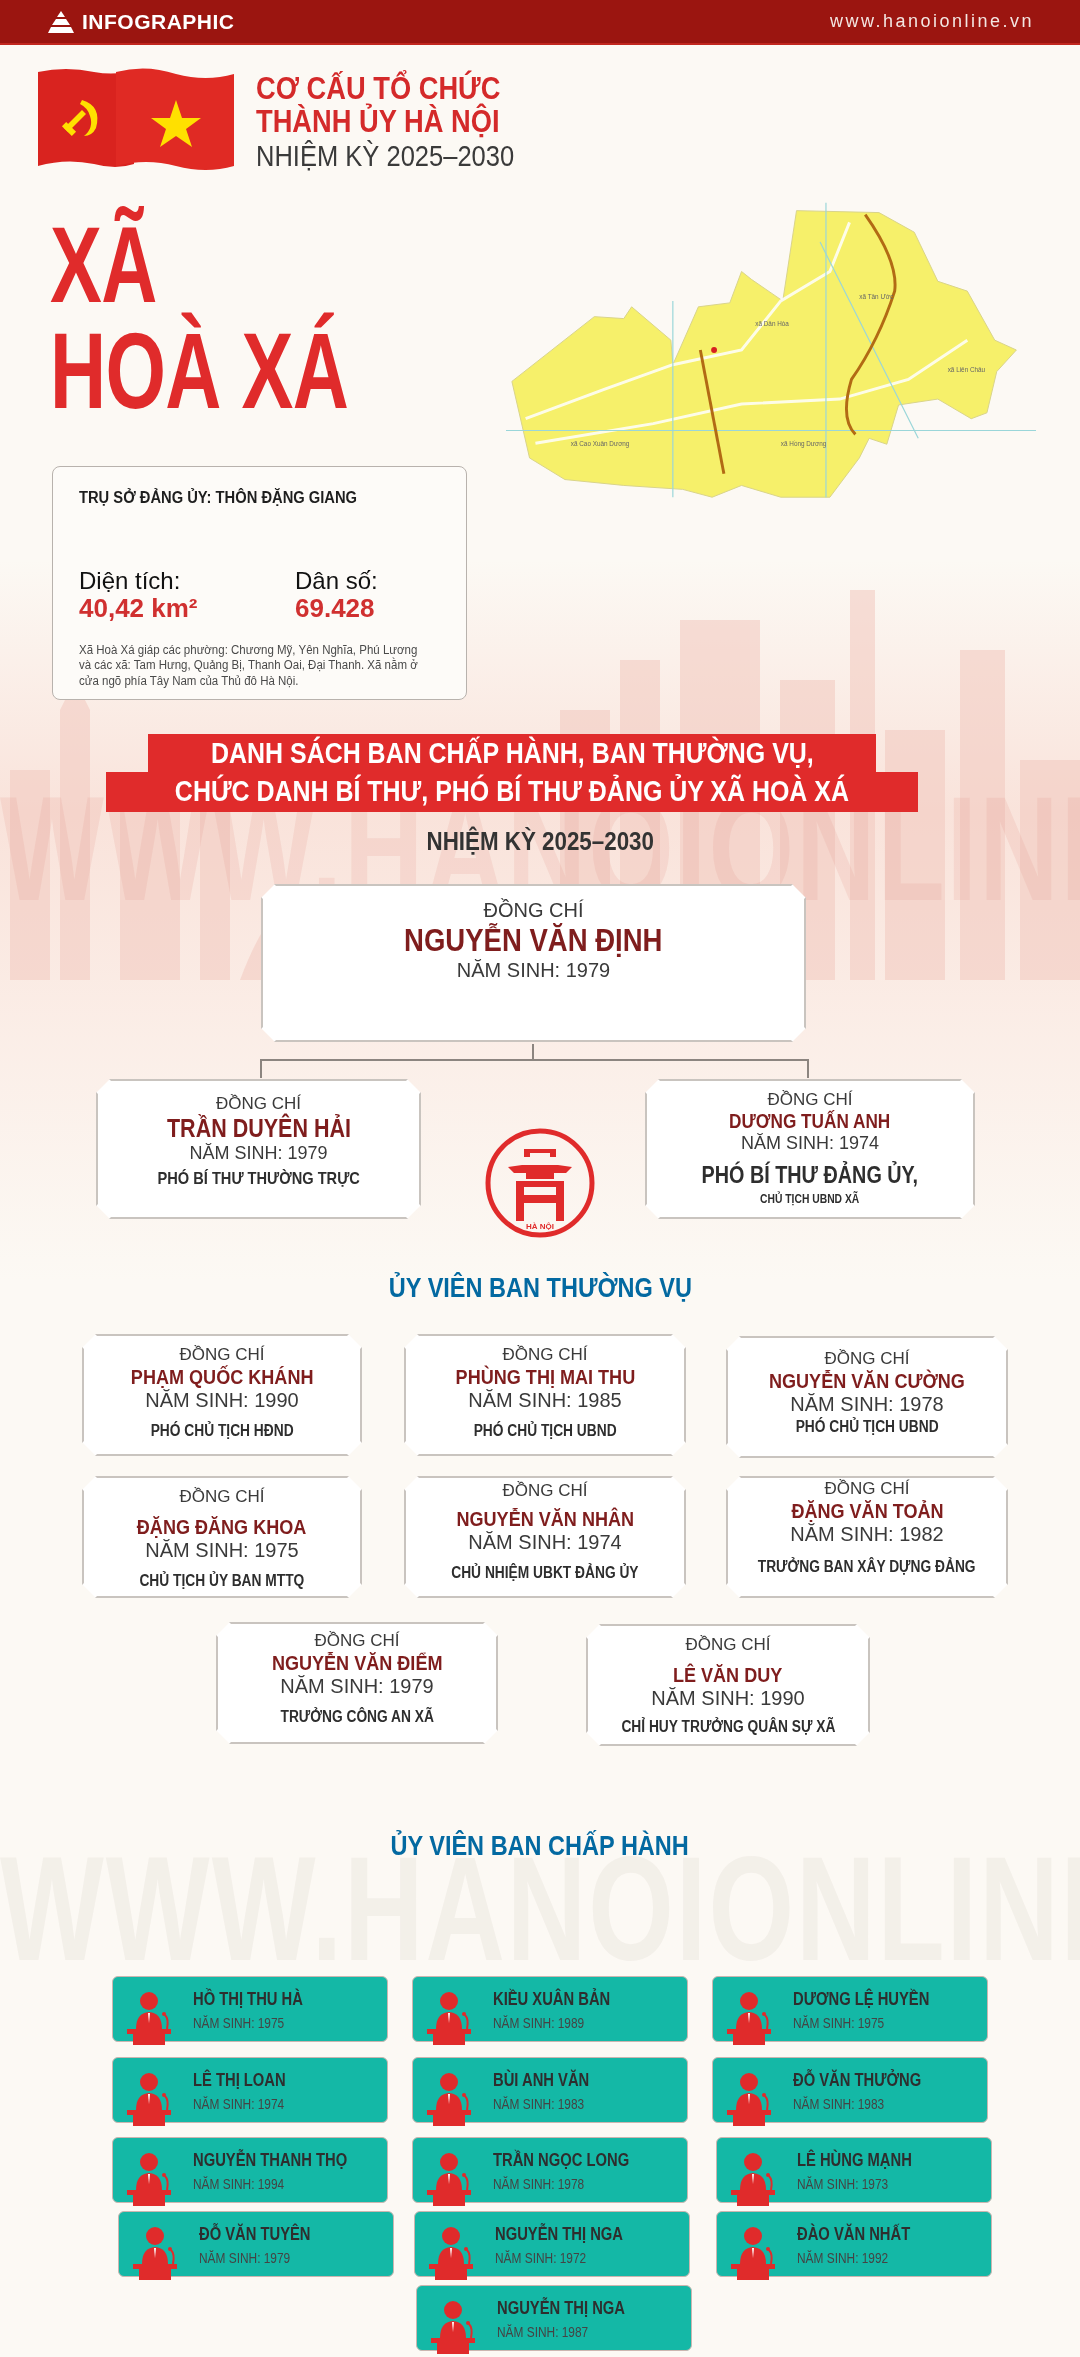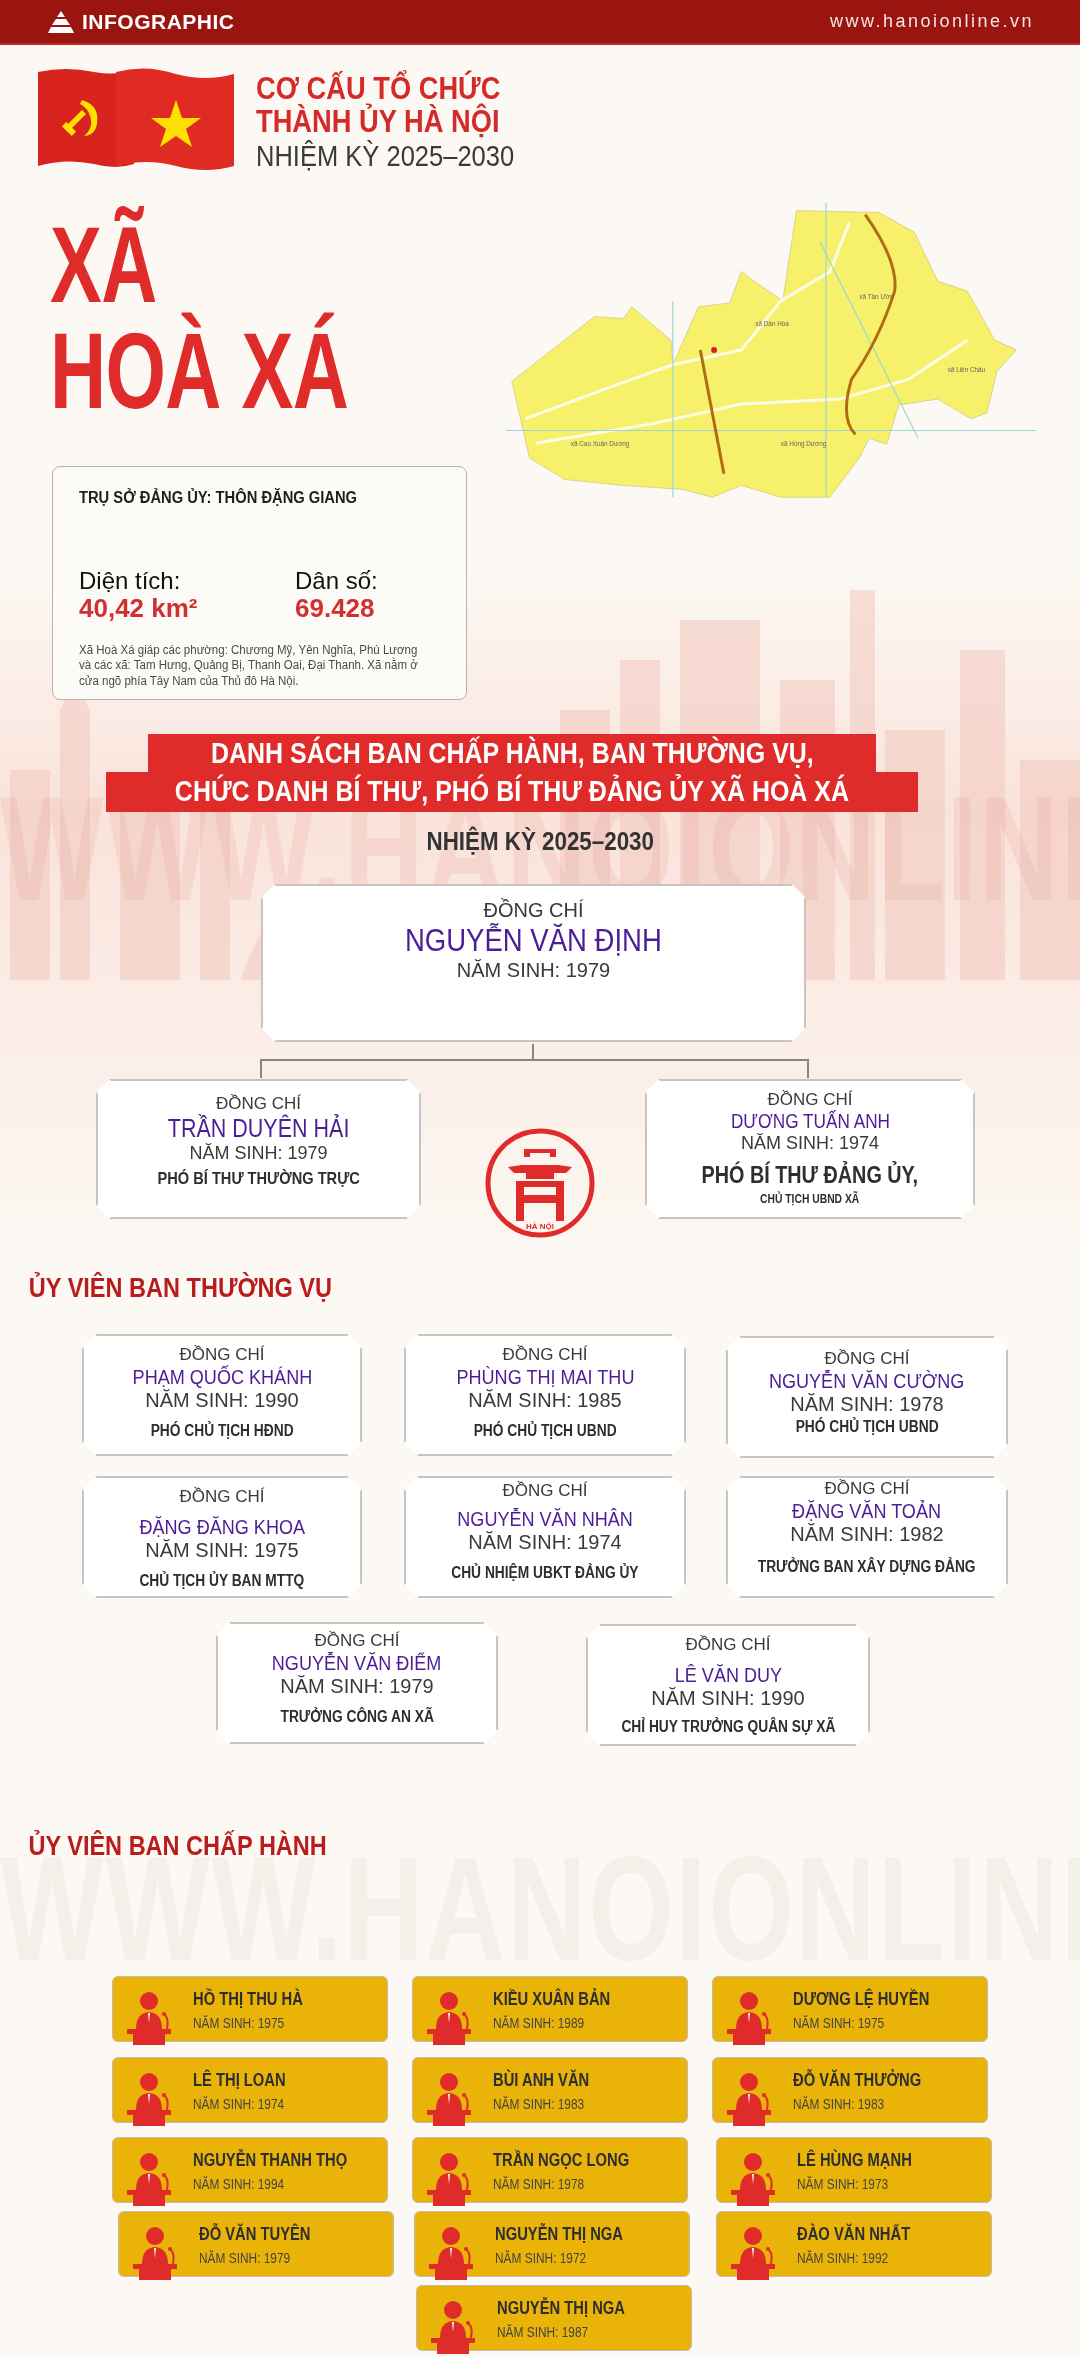--- a/index.html
+++ b/index.html
@@ -65,38 +65,38 @@
 
   
   .ticket {
     position: absolute; background: #fff; border: 1.5px solid #c9c4bf; text-align: center;
     clip-path: polygon(14px 0, calc(100% - 14px) 0, 100% 14px, 100% calc(100% - 14px), calc(100% - 14px) 100%, 14px 100%, 0 calc(100% - 14px), 0 14px);
     box-shadow: 0 1px 2px rgba(0,0,0,.08);
   }
   .ticket::before { content: ""; position: absolute; inset: 0; border: 1.5px solid #c9c4bf; pointer-events: none;
     clip-path: inherit; }
   .t-label { color: #3a3a3a; font-size: 17px; display: block; }
-  .t-name { color: #4c1d95; font-weight: normal; font-size: 21px; display: block; line-height: 1.15; }
+  .t-name { color: #7f1d1d; font-weight: bold; font-size: 21px; display: block; line-height: 1.15; }
   .t-year { color: #3a3a3a; font-size: 20px; display: block; }
   .t-role { color: #2e2e2e; font-weight: bold; font-size: 16px; display: block; line-height: 1.35; }
   .cond { display: inline-block; transform: scaleX(.86); }
 
   .chief .t-label { font-size: 20px; }
   .chief .t-name { font-size: 32px; }
   .chief .t-year { font-size: 20px; }
   .chief .t-role { font-size: 20px; }
 
   .connector { position: absolute; background: #8c8580; }
 
-  .section-title { position: absolute; left: 0; width: 1080px; color: #b91c1c; font-weight: bold; font-size: 28px; }
+  .section-title { position: absolute; left: 0; width: 1080px; text-align: center; color: #0369a1; font-weight: bold; font-size: 28px; }
   .section-title span { display: inline-block; transform: scaleX(.84); }
 
   
   .member {
-    position: absolute; width: 276px; height: 66px; background: #eab308;
+    position: absolute; width: 276px; height: 66px; background: #14b8a6;
     border: 1.5px solid #cbb6b0; border-radius: 6px;
   }
   .member .avatar { position: absolute; left: 14px; top: 12px; width: 48px; height: 56px; }
   .member .m-name { position: absolute; left: 80px; top: 12px; font-weight: bold; font-size: 18px; color: #2e2e2e; white-space: nowrap; transform: scaleX(.82); transform-origin: left; }
   .member .m-year { position: absolute; left: 80px; top: 38px; font-size: 14.5px; color: #444; white-space: nowrap; transform: scaleX(.82); transform-origin: left; }
 </style>
 </head>
 <body>
 
 <div class="bg-pink"></div>

